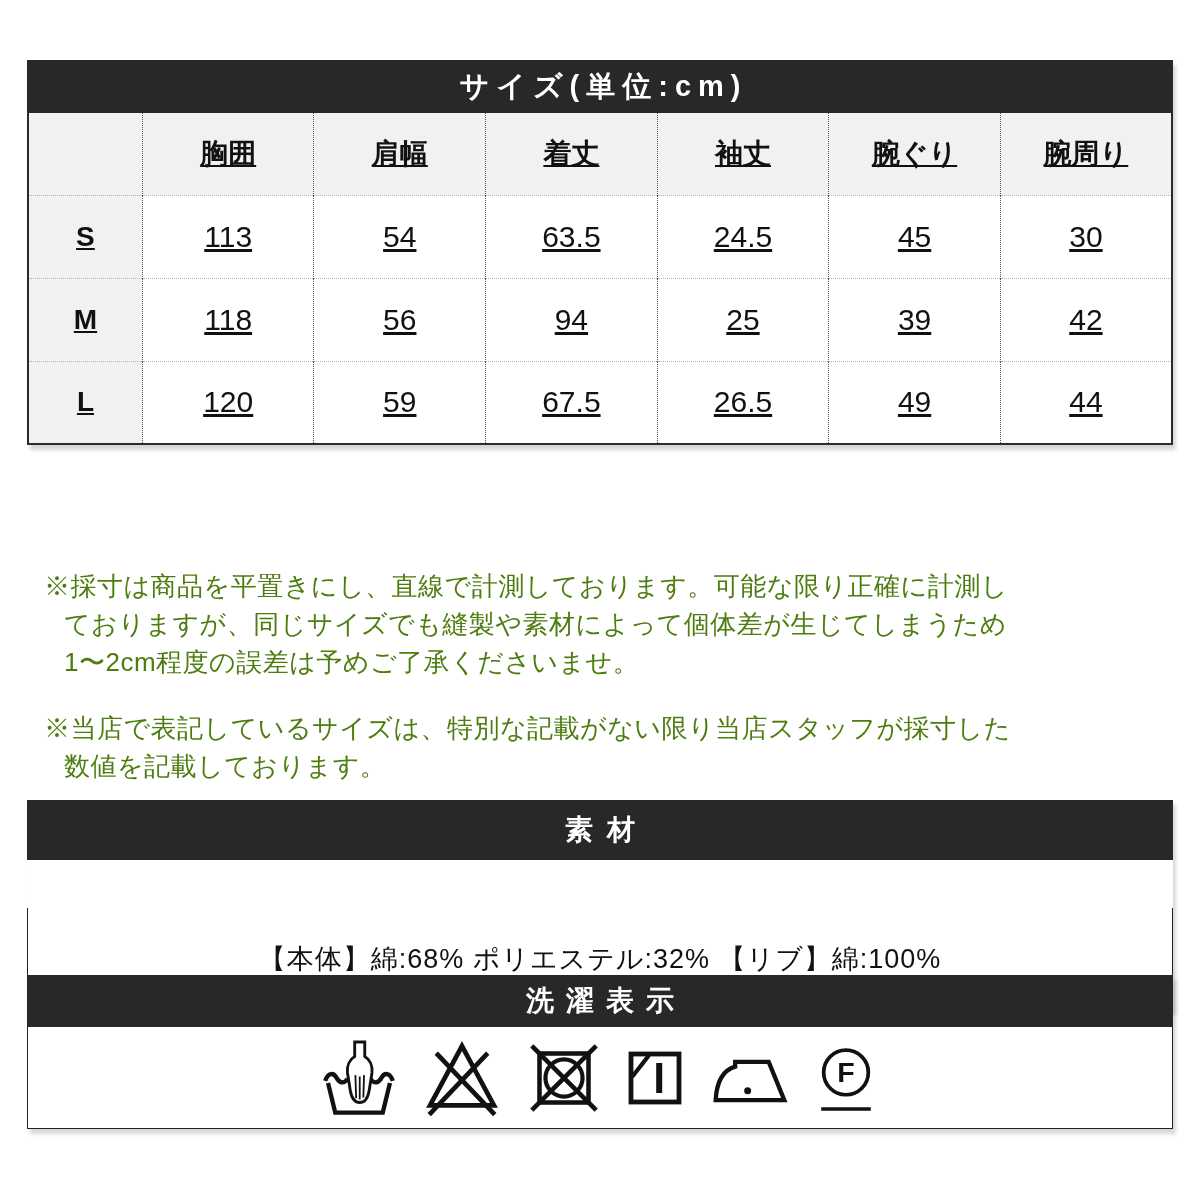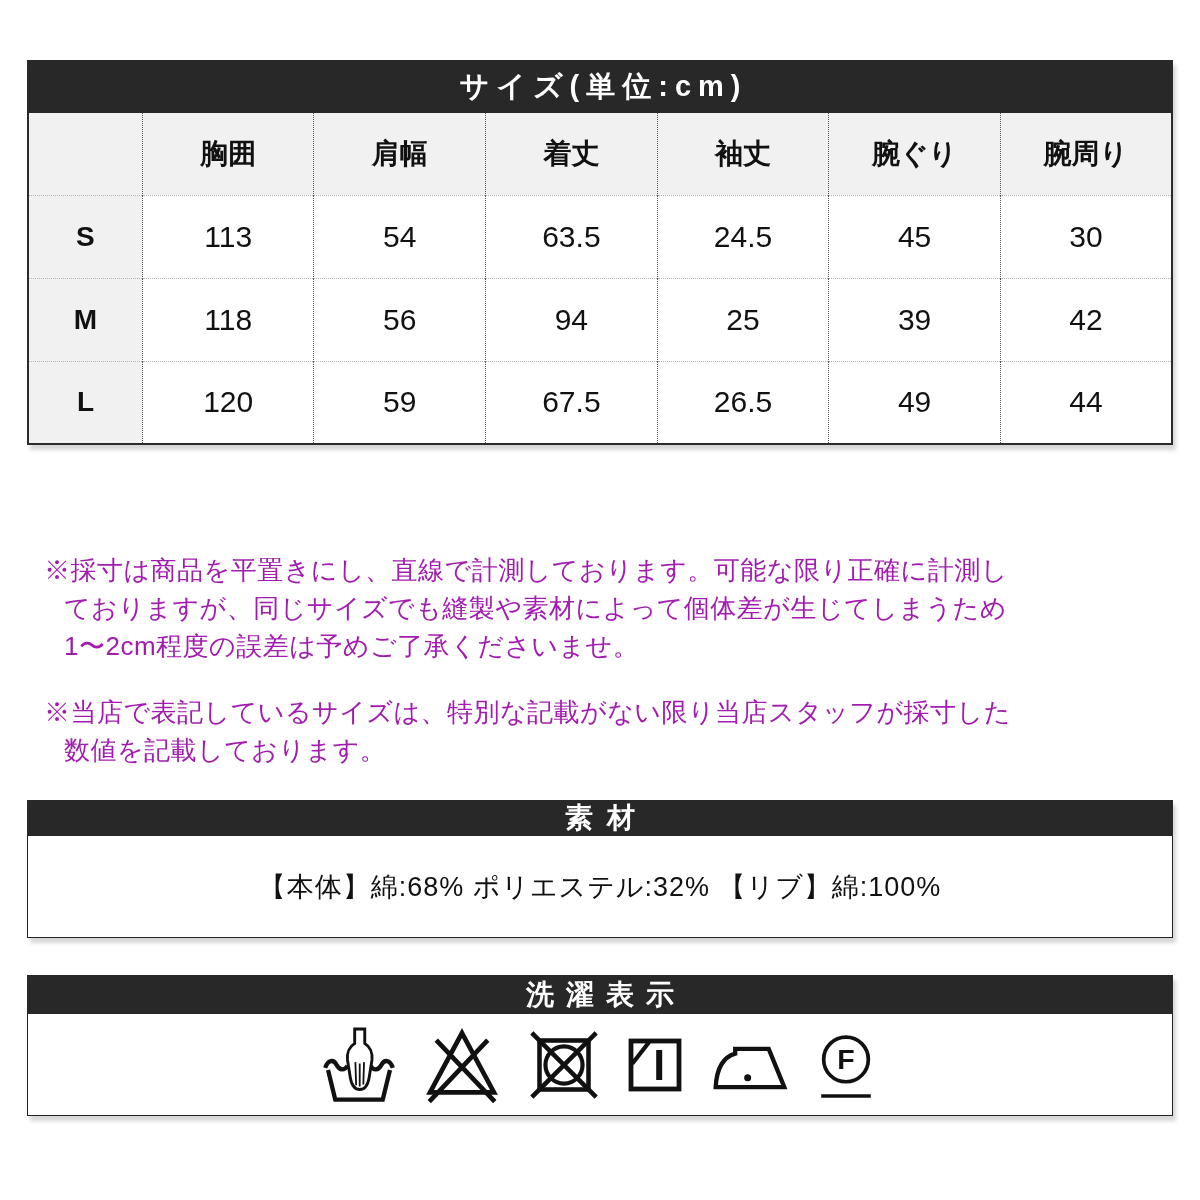--- a/index.html
+++ b/index.html
@@ -12,46 +12,46 @@
   .section { position:absolute; left:27px; width:1146px; box-shadow:3px 5px 4px rgba(0,0,0,0.16); }
   .bar {
     background:#282828; color:#ffffff; font-weight:bold;
     display:flex; align-items:center; justify-content:center;
   }
   
   #size-section { top:60px; }
   #size-section .bar { height:53px; font-size:29px; letter-spacing:7px; padding-left:7px; }
   #size-table {
     width:100%; border-collapse:collapse; table-layout:fixed;
-    border:2px solid #2b2b2b; border-top:none; background:#c4b5fd;
+    border:2px solid #2b2b2b; border-top:none; background:#c4b5fd;text-decoration:underline;
   }
   #size-table col.c0 { width:10%; }
   #size-table th, #size-table td { text-align:center; vertical-align:middle; padding:0; }
   #size-table thead tr { height:82px; }
   #size-table tbody tr { height:83px; }
   #size-table thead th { background:#f1f1f1; font-size:28px; font-weight:bold; }
   #size-table tbody th { background:#f1f1f1; font-size:28px; font-weight:bold; }
   #size-table td { font-size:30px; font-weight:normal; background:#ffffff;margin-left:23px; }
   #size-table tr > *:not(:first-child) { border-left:1px dotted #555555; }
   #size-table tbody tr > * { border-top:1px dotted #b3b3b3; }
   
-  .note { position:absolute; left:44px; font-size:26px; line-height:38px; color:#a21caf; letter-spacing:0.5px; }
+  .note { position:absolute; left:44px; font-size:26px; line-height:38px; color:#4d7c0f; letter-spacing:0.5px;margin-top:16px; }
   #note-1 { top:551px; }
   #note-2 { top:693px; }
   .note-cont { padding-left:20px; }
   
   #material-section { top:800px; }
-  #material-section .bar { height:36px; font-size:28px; letter-spacing:14px; padding-left:14px; }
+  #material-section .bar { height:60px; font-size:28px; letter-spacing:14px; padding-left:14px; }
   #laundry-section { top:975px; }
-  #laundry-section .bar { height:39px; font-size:28px; letter-spacing:12px; padding-left:12px; }
+  #laundry-section .bar { height:52px; font-size:28px; letter-spacing:12px; padding-left:12px; }
   .panel {
     background:#ffffff; border:1px solid #222222; border-top:none;
     display:flex; align-items:center; justify-content:center;
   }
-  #material-panel { height:101px; font-size:27px; letter-spacing:1px; }
+  #material-panel { height:101px; font-size:27px; letter-spacing:1px;margin-top:48px; }
   #laundry-panel { height:101px; gap:26px; }
   .care-icon { display:block; }
   .care-icon .ln { stroke:#111111; fill:none; }
   .care-icon .fl { fill:#111111; stroke:none; }
 </style>
 </head>
 <body>
 
 <div class="section" id="size-section">
   <div class="bar">

